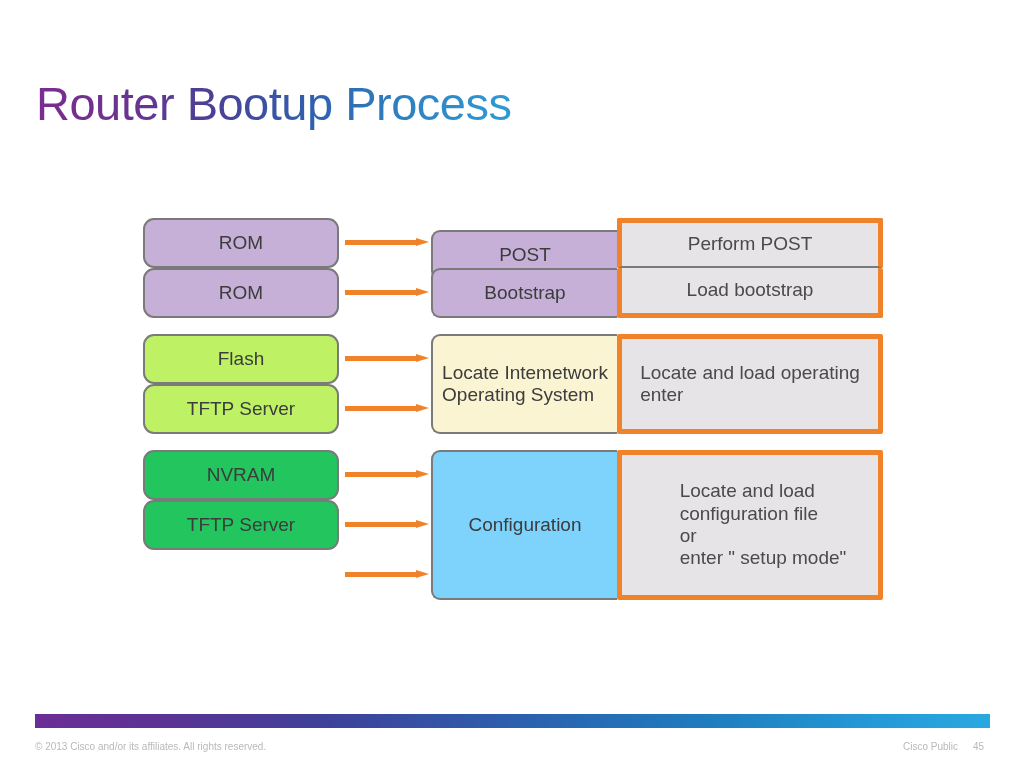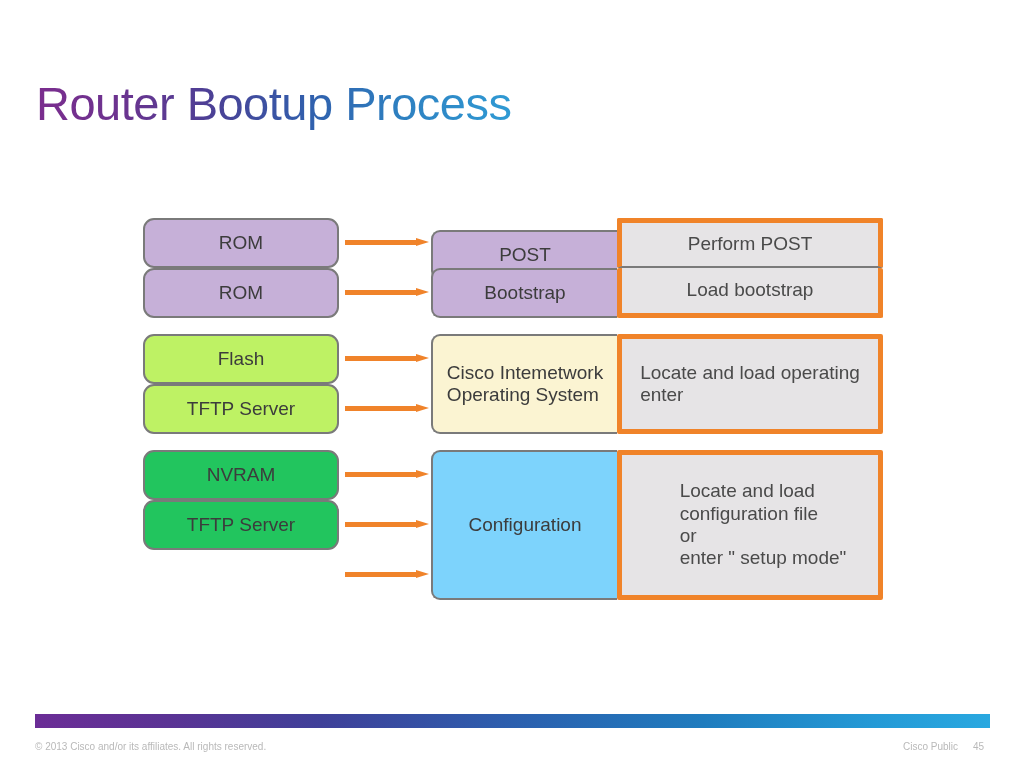--- a/index.html
+++ b/index.html
@@ -162,21 +162,21 @@
     <div class="shaft" style="width:72px;"></div>
     <div class="head" style="left:71px;"></div>
   </div>
   <div class="arrow" style="left:345px;top:404px;width:84px;">
     <div class="shaft" style="width:72px;"></div>
     <div class="head" style="left:71px;"></div>
   </div>
 
   <div class="node stage cream" style="top:334px;height:100px;border-radius:9px 0 0 9px;">
     <div>
-      <div>Cisco Intemetwork</div>
+      <div>Locate Intemetwork</div>
       <div>Operating System</div>
     </div>
   </div>
 
   <div class="node action" style="top:334px;height:100px;">
     <div>
       <div>Locate and load operating</div>
       <div>enter</div>
     </div>
   </div>

